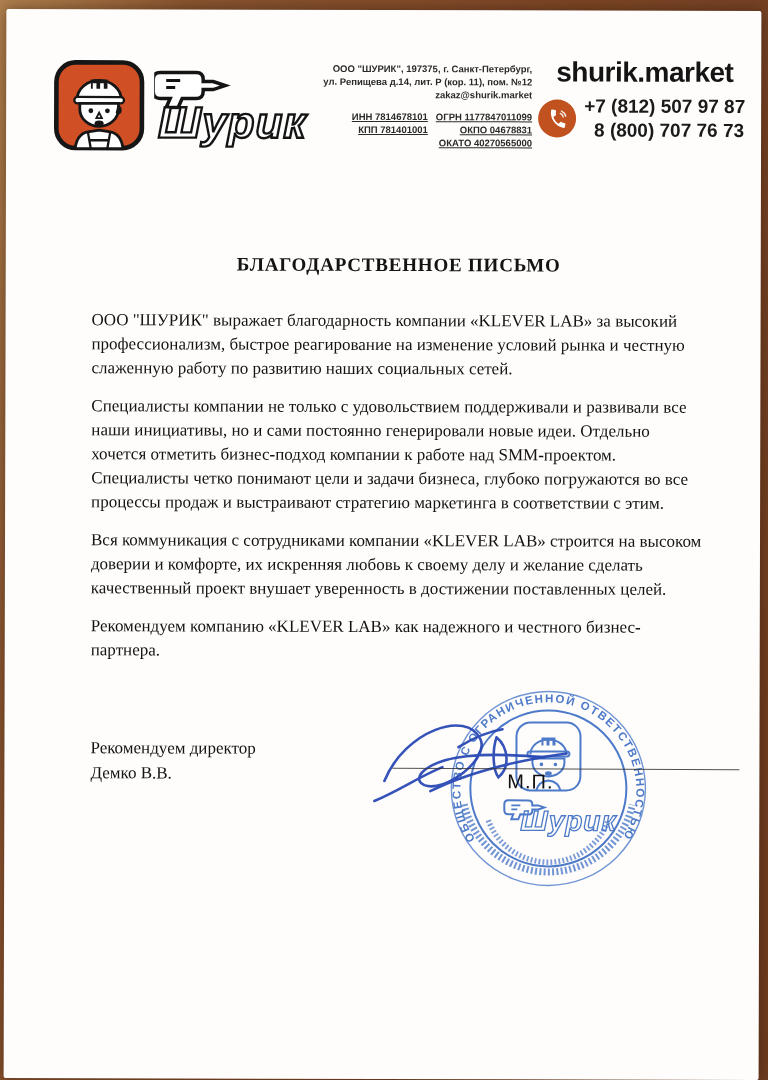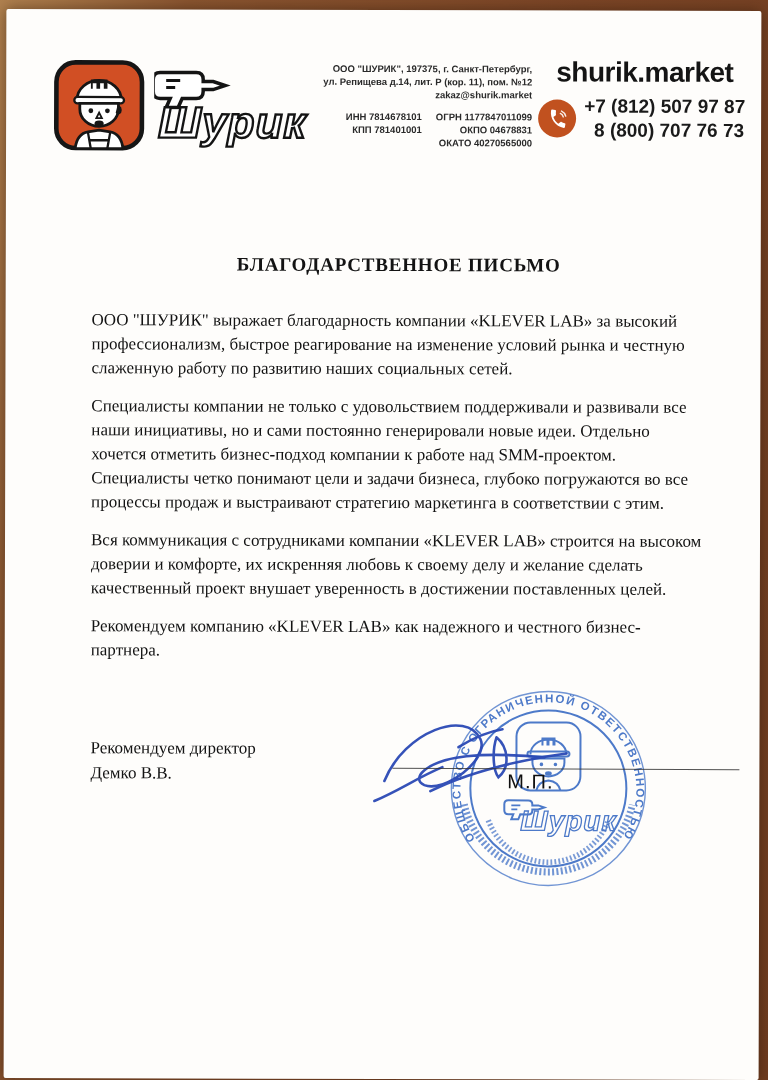--- a/index.html
+++ b/index.html
@@ -25,22 +25,22 @@
     font-size:44px;font-weight:800;font-style:italic;
     color:#fff;-webkit-text-stroke:2.4px #141414;
     letter-spacing:1px;white-space:nowrap;
   }
   .addr{
     position:absolute;left:296px;top:52px;width:230px;
     text-align:right;font-size:9.5px;font-weight:700;color:#2a2a2a;line-height:13px;
   }
   .reqs{
     position:absolute;left:296px;top:100px;width:230px;
-    display:flex;justify-content:flex-end;gap:14px;
-    font-size:9.5px;font-weight:700;color:#2a2a2a;line-height:13px;
+    display:flex;justify-content:flex-end;gap:8px;
+    font-size:9.5px;font-weight:700;color:#2a2a2a;line-height:13px;text-decoration:underline;
   }
   .reqs .col{text-align:right;}
   .brand{
     position:absolute;left:534px;top:46px;width:205px;
     font-size:28px;font-weight:700;color:#141414;letter-spacing:-.5px;margin-left:16px;
   }
   .phone-row{position:absolute;left:532px;top:84px;width:206px;display:flex;align-items:center;justify-content:space-between;}
   .phone-badge{
     width:38px;height:38px;border-radius:50%;background:#c1511f;
     display:flex;align-items:center;justify-content:center;flex:0 0 38px;

